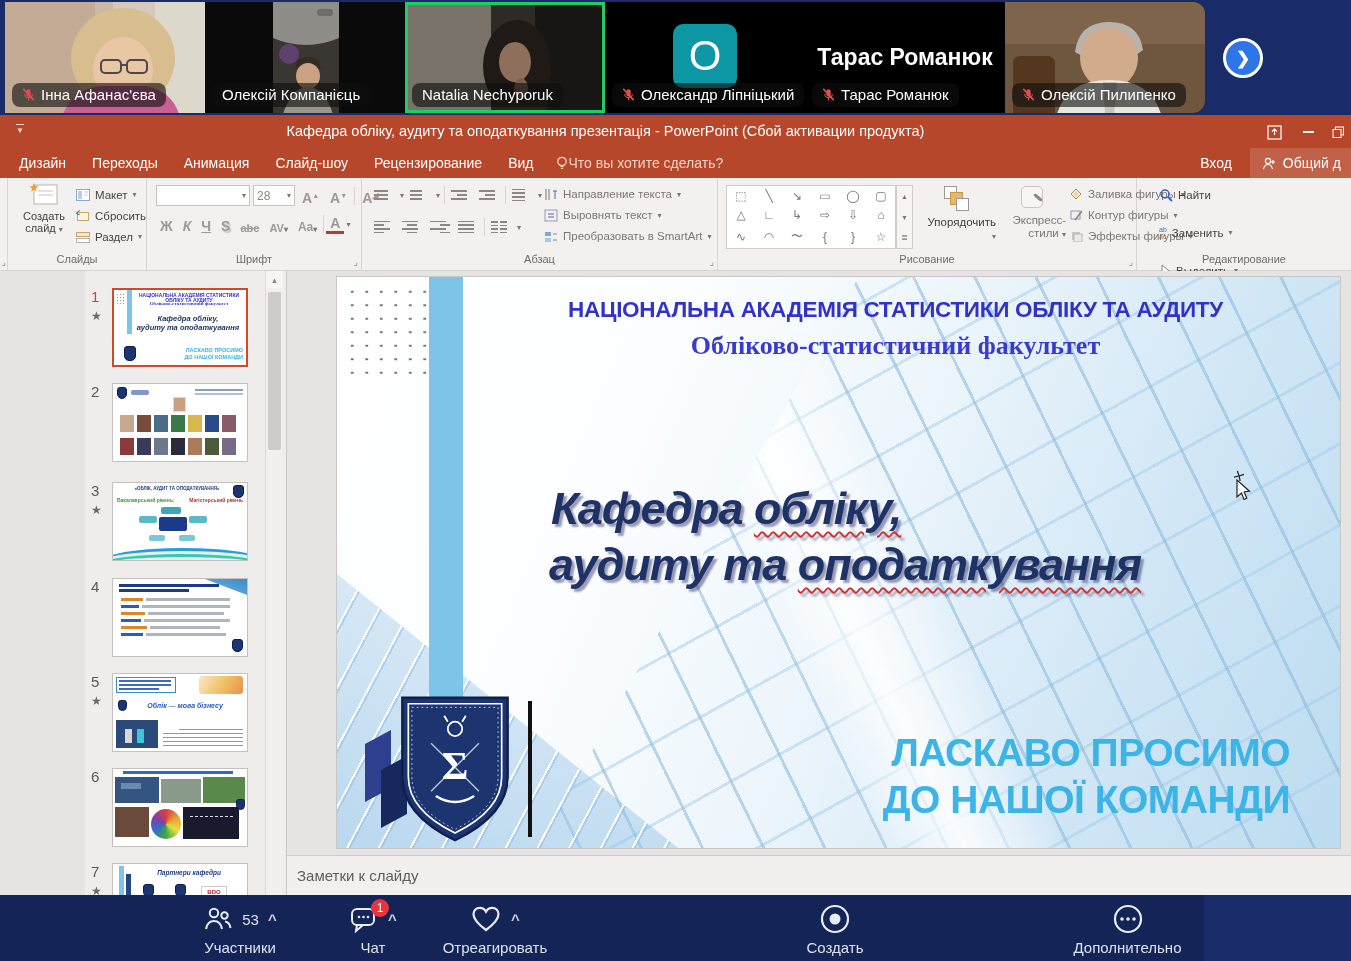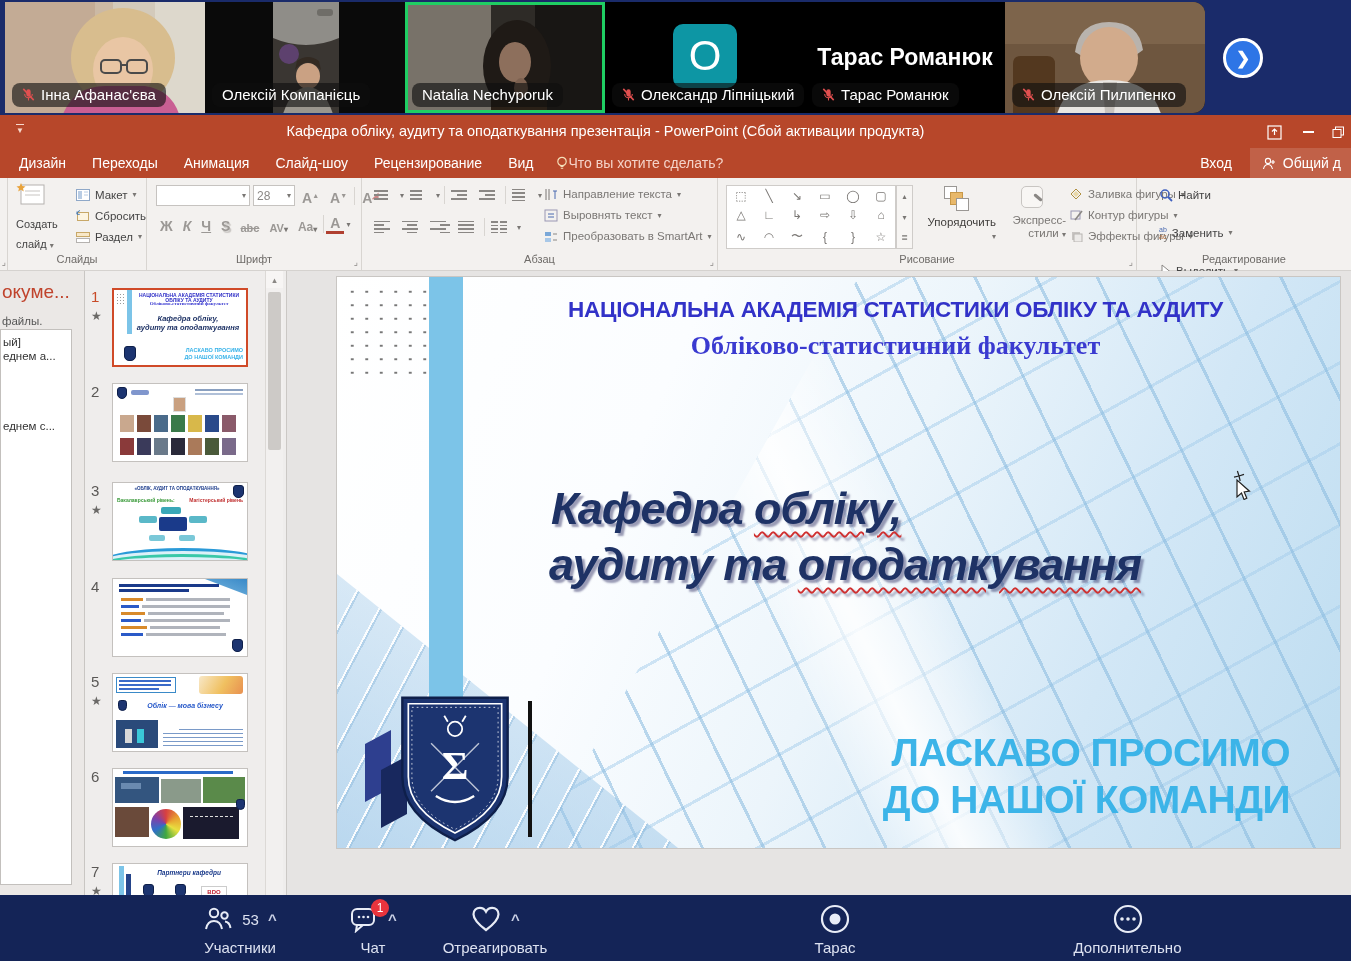--- a/index.html
+++ b/index.html
@@ -34,21 +34,21 @@
   .tab{padding:6px 13px;cursor:pointer;}
   .tellme{display:flex;align-items:center;color:rgba(255,235,228,.85);margin-left:10px;}
   .acct{position:absolute;right:0;top:0;height:30px;display:flex;align-items:center;}
   .sharebox{background:rgba(255,255,255,.14);height:30px;display:flex;align-items:center;gap:6px;padding:0 10px 0 12px;margin-left:18px;}
 
   .ribbon{position:absolute;top:63px;left:0;right:0;height:92px;background:#f3f1ef;border-bottom:1px solid #d5d2cf;display:flex;}
   .rgroup{position:relative;border-right:1px solid #d8d5d1;display:flex;flex-direction:column;box-sizing:border-box;}
   .rg-body{flex:1;position:relative;padding-top:5px;}
   .rg-label{height:17px;text-align:center;color:#6e6b68;font-size:11px;position:relative;}
   .launch{position:absolute;right:3px;bottom:3px;font-size:9px;color:#8a8784;}
-  .bigbtn{position:absolute;left:8px;top:4px;width:56px;height:68px;cursor:pointer;color:#444;font-size:11px;line-height:20px;}
+  .bigbtn{position:absolute;left:8px;top:4px;width:56px;height:68px;text-align:center;cursor:pointer;color:#444;font-size:11px;line-height:12px;}
   .sbtn{display:flex;align-items:center;gap:5px;font-size:11.5px;color:#444;height:21px;cursor:pointer;white-space:nowrap;}
   .dd{font-size:8px;color:#7a7774;}
   .combo{background:#fff;border:1px solid #c6c3c0;height:19px;display:flex;align-items:center;justify-content:space-between;padding:0 3px;color:#8a8784;font-size:12px;}
   .fbtn{color:#9b9895;font-size:14px;font-weight:bold;padding:0 4px;height:20px;display:flex;align-items:flex-end;cursor:pointer;}
   .pline{display:inline-block;background:#8a8784;height:1.6px;}
   .pbtn{width:20px;height:18px;display:flex;flex-direction:column;justify-content:center;gap:2.2px;padding:0 2px;cursor:pointer;}
   .lbtn{display:flex;align-items:center;gap:5px;font-size:11.5px;color:#7a7774;height:20px;cursor:pointer;white-space:nowrap;}
   .gallery{position:absolute;left:8px;top:7px;width:168px;height:62px;background:#fff;border:1px solid #cfccc9;
     display:grid;grid-template-columns:repeat(6,1fr);color:#7a7774;font-size:12px;}
   .gallery span{display:flex;align-items:center;justify-content:center;}
@@ -107,21 +107,21 @@
   .sl-welcome{right:50px;top:452px;text-align:right;color:#3cb4e8;font-size:39px;line-height:47px;font-weight:bold;letter-spacing:-.5px;}
   .chev1{left:28px;top:460px;width:26px;height:58px;background:#2e3f8f;transform:skewY(-28deg);}
   .chev2{left:44px;top:486px;width:26px;height:58px;background:#18285e;transform:skewY(-28deg);}
   .blackline{left:191px;top:424px;width:4px;height:136px;background:#111;}
 
   
   .m{position:absolute;box-sizing:border-box;}
   .mshield{background:#1c3470;border-radius:3px 3px 5px 5px;border:1px solid #0e1f4a;}
 
   
-  .zbar{position:absolute;left:0;bottom:0;width:1351px;height:66px;background:#142457;}
+  .zbar{position:absolute;left:0;bottom:0;width:1204px;height:66px;background:#142457;}
   .zitem{position:absolute;top:5px;text-align:center;color:#dde2f1;cursor:pointer;}
   .zicon{height:38px;display:flex;align-items:center;justify-content:center;gap:9px;}
   .zlabel{font-size:15px;margin-top:1px;white-space:nowrap;}
   .zchev{color:#c8cfe4;font-size:15px;font-weight:bold;}
   .badge{position:absolute;top:-6px;right:-10px;background:#e8343d;color:#fff;border-radius:50%;
     width:18px;height:18px;font-size:12px;display:flex;align-items:center;justify-content:center;}
 </style>
 </head>
 <body>
 
@@ -598,29 +598,20 @@
                 <span class="dd">▾</span>
             </div>
           </div>
         </div>
         <div class="rg-label"><span>Редактирование</span></div>
       </div>
     </div>
 
     <div class="workspace">
 
-      <div class="recovery">
-        <div class="rec-head">окуме...</div>
-        <div class="rec-sub">файлы.</div>
-        <div class="rec-box">
-          <div style="padding:6px 2px 0;">ый]</div>
-          <div style="padding:2px 2px 0;">еднем а...</div>
-          <div style="padding:58px 2px 0;">еднем с...</div>
-        </div>
-      </div>
 
       <div class="thumbpanel">
 
         <span class="tnum sel" style="top:17px">1</span>
         <span class="tstar" style="top:38px">★</span>
         <div class="thumb sel" style="top:17px">
           <span class="m" style="left:2px;top:3px;width:10px;height:12px;background:radial-gradient(#999 .5px,transparent .6px);background-size:3px 3px;"></span>
           <span class="m" style="left:13px;top:0;width:5px;height:44px;background:#7cc4e8;"></span>
           <div class="m" style="left:20px;right:2px;top:3px;text-align:center;font-size:5px;font-weight:bold;color:#3232c8;line-height:5px;">НАЦІОНАЛЬНА АКАДЕМІЯ СТАТИСТИКИ ОБЛІКУ ТА АУДИТУ</div>
           <div class="m" style="left:20px;right:2px;top:11px;text-align:center;font-size:5px;font-weight:bold;color:#3a3ad0;font-family:'Liberation Serif',serif;">Обліково-статистичний факультет</div>
@@ -779,20 +770,23 @@
               <text x="50" y="72" text-anchor="middle" font-size="34" font-weight="bold" fill="#fff" font-family="Liberation Serif,serif">Σ</text>
               <path d="M34 86 q16 10 32 0" fill="none" stroke="#fff" stroke-width="2"></path>
               <path d="M30 42 l40 40 M70 42 l-40 40" stroke="#fff" stroke-width="1.2" opacity=".7"></path>
             </svg>
             <svg class="sl" style="left:893px;top:183px;" width="22" height="40">
               <path d="M9 16 l-1.6 -5 M9 16 l5 -1.6 M9 16 l1.2 5 M9 16 l-5 1.2" stroke="#222" stroke-width="1.2"></path>
               <path d="M7 20 L7 37 L11.5 33 L14 39.5 L16.8 38.2 L14.2 32 L19.5 31.2 Z" fill="#fff" stroke="#222" stroke-width="1.2"></path>
             </svg>
           </div>
         </div>
+        <div class="notes">
+          <span>Заметки к слайду</span>
+        </div>
       </div>
     </div>
   </div>
 
   <div class="zbar">
 
     <div class="zitem" style="left:160px;width:160px;">
       <div class="zicon">
         <svg width="30" height="28" viewBox="0 0 30 28">
           <circle cx="11" cy="8" r="4.2" fill="none" stroke="#e8ecf6" stroke-width="2"></circle>
@@ -835,21 +829,21 @@
 
 
 
     <div class="zitem" style="left:795px;width:80px;">
       <div class="zicon">
         <svg width="32" height="32" viewBox="0 0 32 32">
           <circle cx="16" cy="16" r="13" fill="none" stroke="#e8ecf6" stroke-width="2.2"></circle>
           <circle cx="16" cy="16" r="5.5" fill="#e8ecf6"></circle>
         </svg>
       </div>
-      <div class="zlabel">Тарас</div>
+      <div class="zlabel">Создать</div>
     </div>
 
 
     <div class="zitem" style="left:1065px;width:125px;">
       <div class="zicon">
         <svg width="32" height="32" viewBox="0 0 32 32">
           <circle cx="16" cy="16" r="13" fill="none" stroke="#e8ecf6" stroke-width="2.2"></circle>
           <circle cx="10" cy="16" r="1.8" fill="#e8ecf6"></circle>
             <circle cx="16" cy="16" r="1.8" fill="#e8ecf6"></circle>
             <circle cx="22" cy="16" r="1.8" fill="#e8ecf6"></circle>

